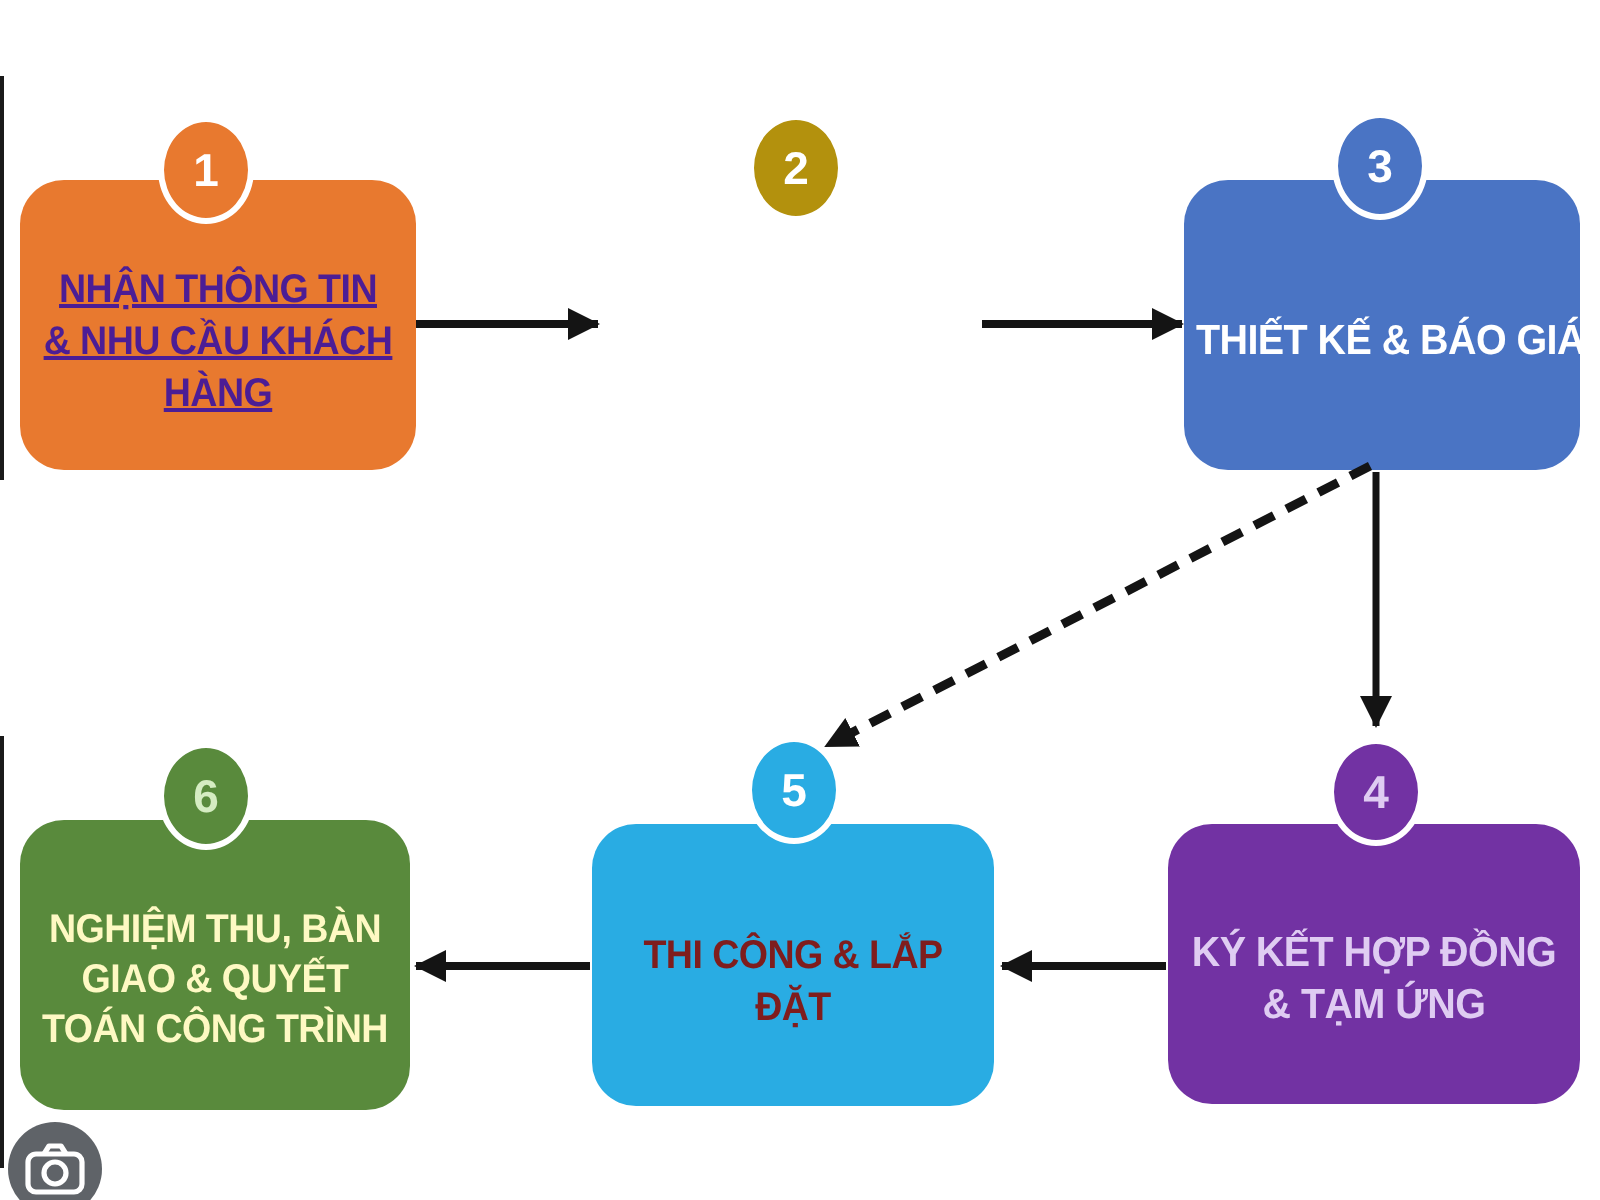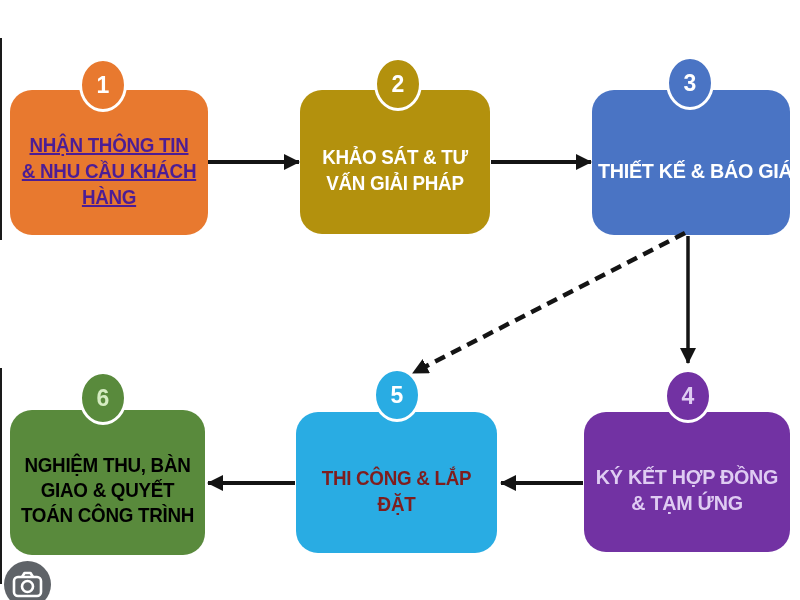--- a/index.html
+++ b/index.html
@@ -54,44 +54,38 @@
 
 <div id="stage">
 
   <div class="step" id="s1" style="background-color: rgb(232, 121, 47); color: #4c1d95; text-decoration: underline;">
     <div class="step-label">
       <div class="ln">NHẬN THÔNG TIN</div>
       <div class="ln">&amp; NHU CẦU KHÁCH</div>
       <div class="ln">HÀNG</div>
     </div>
   </div>
-  <div class="step" id="s2" style="background-color: rgb(179, 145, 13); color: rgb(255, 255, 255);">
-    <div class="step-label">
-      <div class="ln">KHẢO SÁT &amp; TƯ</div>
-      <div class="ln">VẤN GIẢI PHÁP</div>
-    </div>
-  </div>
   <div class="step" id="s3" style="background-color: rgb(74, 116, 196); color: rgb(255, 255, 255);">
     <div class="step-label">
       <div class="ln">THIẾT KẾ &amp; BÁO GIÁ</div>
     </div>
   </div>
   <div class="step" id="s4" style="background-color: rgb(114, 50, 163); color: rgb(223, 204, 242);">
     <div class="step-label">
       <div class="ln">KÝ KẾT HỢP ĐỒNG</div>
       <div class="ln">&amp; TẠM ỨNG</div>
     </div>
   </div>
   <div class="step" id="s5" style="background-color: rgb(41, 172, 227); color: #7f1d1d;">
     <div class="step-label">
       <div class="ln">THI CÔNG &amp; LẮP</div>
       <div class="ln">ĐẶT</div>
     </div>
   </div>
-  <div class="step" id="s6" style="background-color: rgb(89, 138, 60); color: #000000;">
+  <div class="step" id="s6" style="background-color: rgb(89, 138, 60); color: #fef9c3;">
     <div class="step-label">
       <div class="ln">NGHIỆM THU, BÀN</div>
       <div class="ln">GIAO &amp; QUYẾT</div>
       <div class="ln">TOÁN CÔNG TRÌNH</div>
     </div>
   </div>
 
   <div class="badge" id="c1" style="background-color: rgb(232, 121, 47); color: rgb(255, 255, 255);">
     <span>1</span>
   </div>

